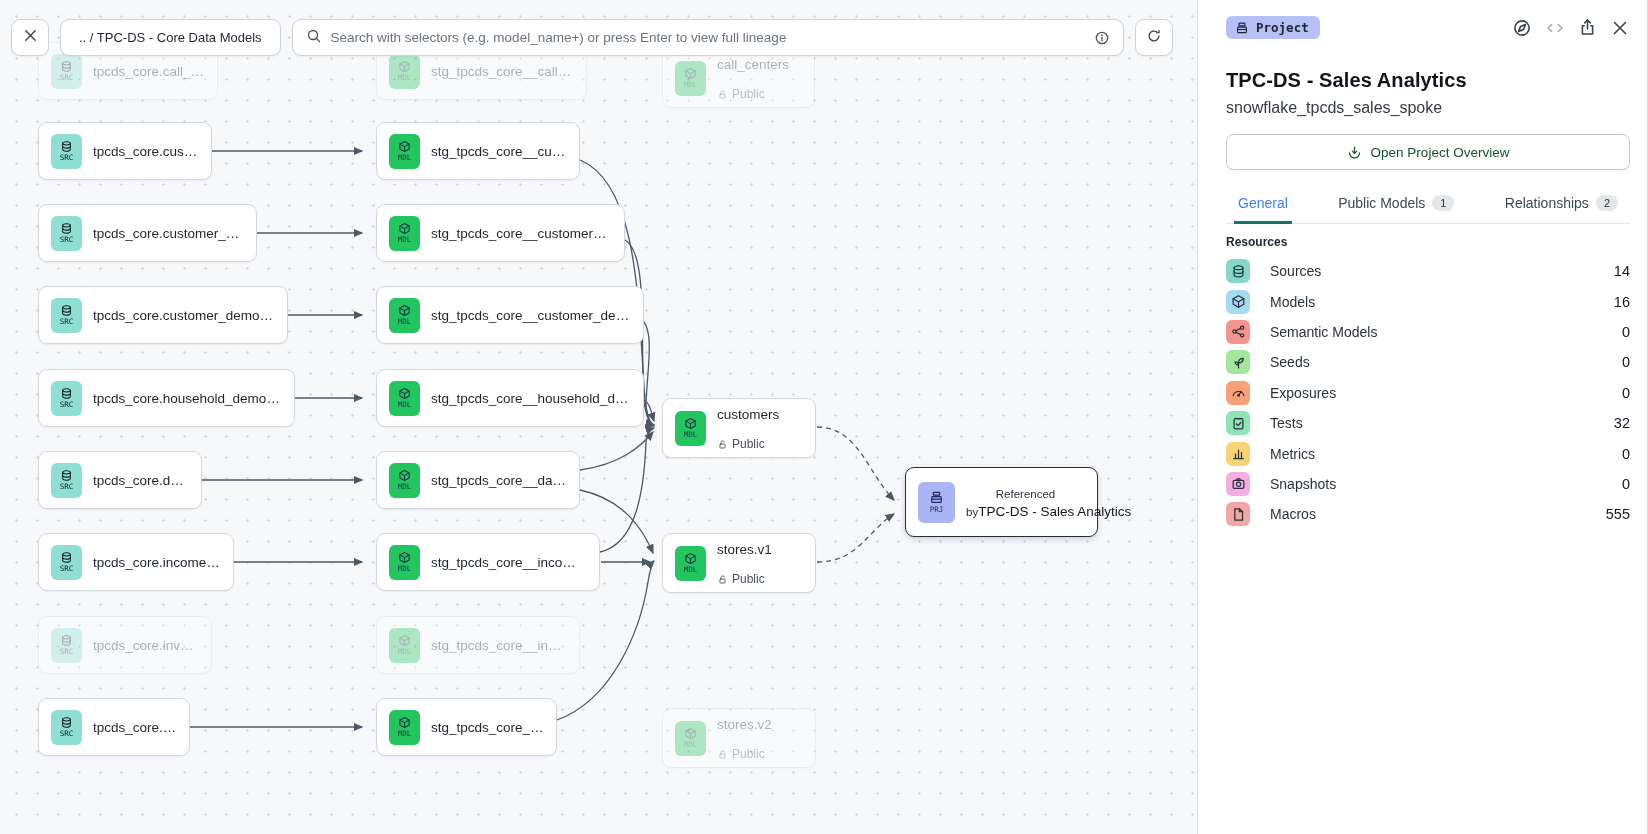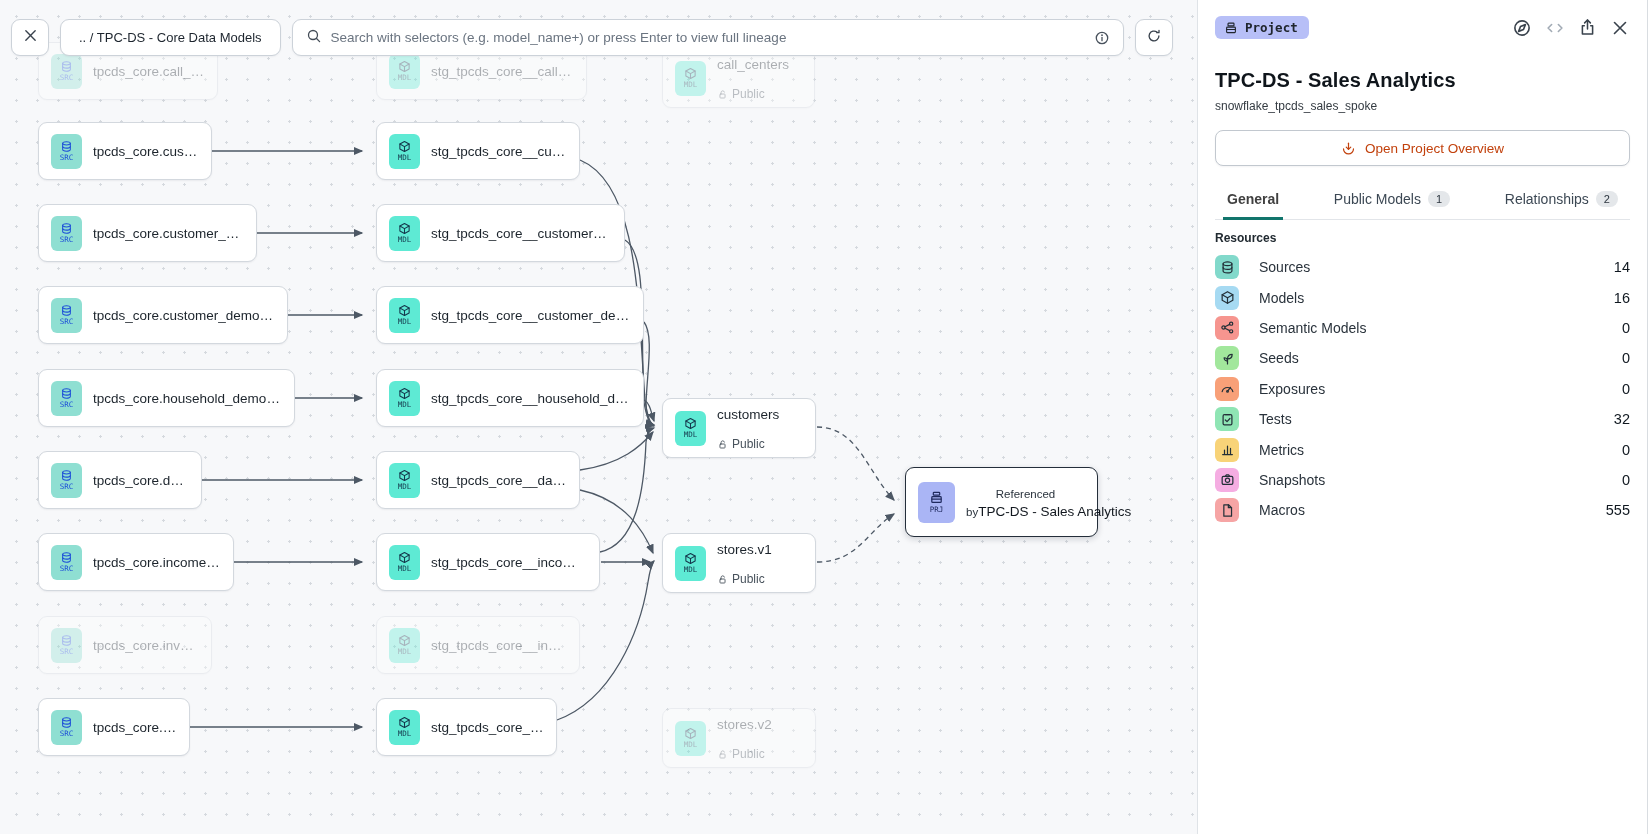--- a/index.html
+++ b/index.html
@@ -44,53 +44,53 @@
     display:flex; align-items:center; gap:11px; padding:0 12px;
     box-shadow:0 1px 2px rgba(16,24,40,.06); cursor:pointer;
   }
   .node.faded { opacity:.35; }
   .node.selected { border:1.6px solid #242e3a; box-shadow:0 2px 6px rgba(16,24,40,.18); }
   .chip {
     flex:0 0 auto; width:31px; height:35px; border-radius:6px;
     display:flex; flex-direction:column; align-items:center; justify-content:center; gap:1px;
   }
   .chip .cl { font-family:"DejaVu Sans Mono",monospace; font-size:7.5px; line-height:8px; }
-  .chip.src { background:#8fdfd2; color:#1d4ed8; }
-  .chip.mdl { background:#5eead4; color:#15394d; }
+  .chip.src { background:#8fdfd2; color:#0f172a; }
+  .chip.mdl { background:#22c55e; color:#15394d; }
   .chip.prj { background:#aab5f5; color:#202a5e; width:37px; height:41px; }
   .nlabel { font-size:13.5px; color:#1c242c; white-space:nowrap; overflow:hidden; text-overflow:ellipsis; }
   .nsub { display:flex; align-items:center; gap:4px; font-size:12px; color:#48525c; margin-top:14px; }
   .ncol { min-width:0;text-align:center; }
   .kicker { font-size:11.5px; color:#2a333d; }
   .ptitle { font-size:13.5px; color:#12181f; margin-top:2px; white-space:nowrap; }
 
   
   .panel {
     flex:1; background:#fff; border-left:1px solid #dfe3e7; border-right:1px solid #d9dde1;
-    position:relative; padding:16px 17px 0 17px; z-index:7;
+    position:relative; padding:16px 17px 0 28px; z-index:7;
   }
   .phead { display:flex; align-items:center; justify-content:space-between; }
   .pbadge {
     display:inline-flex; align-items:center; gap:7px; background:#b7bff7; color:#20262e;
     border-radius:6px; padding:4px 11px 4px 9px; font-family:"DejaVu Sans Mono",monospace;
     font-size:12.5px; font-weight:700;
   }
   .hicons { display:flex; align-items:center; gap:13px; color:#39424c; }
   .hicons .ic { cursor:pointer; display:flex; }
   .hicons .disabled { color:#a2abb5; }
   .ptitle-big { font-size:20px; font-weight:700; color:#0f151b; margin-top:30px; letter-spacing:.1px; }
-  .psub { font-size:12px; color:#343b42; margin-top:7px; }
+  .psub { font-size:16px; color:#343b42; margin-top:7px; }
   .overview-btn {
     margin-top:17px; width:100%; height:36px; background:#fff; border:1px solid #c2c8cf;
     border-radius:8px; display:flex; align-items:center; justify-content:center; gap:9px;
-    font-size:13.5px; color:#c2410c; cursor:pointer; box-shadow:0 1px 2px rgba(16,24,40,.05);
+    font-size:13.5px; color:#14532d; cursor:pointer; box-shadow:0 1px 2px rgba(16,24,40,.05);
   }
   .tabs { display:flex; margin-top:14px; border-bottom:1px solid #e2e5e9; padding:0 8px; justify-content:space-between; }
   .tab { display:flex; align-items:center; gap:7px; padding:11px 4px 10px; font-size:14px; color:#3c4854; cursor:pointer; border-bottom:3px solid transparent; margin-bottom:-1px; }
-  .tab.active { color:#404040; font-weight:700; border-bottom-color:#11756c; }
+  .tab.active { color:#3b82f6; font-weight:400; border-bottom-color:#11756c; }
   .tbadge { background:#e4e7ea; color:#2c353f; border-radius:10px; font-size:11px; padding:2px 8px; }
   .res-head { font-size:12px; font-weight:700; color:#212a31; margin:11px 0 7px; }
   .rrow { display:flex; align-items:center; gap:20px; height:30.4px; cursor:pointer; }
   .ricon { width:24px; height:24px; border-radius:6px; display:flex; align-items:center; justify-content:center; color:#233038; flex:0 0 24px; }
   .rlabel { font-size:14px; color:#29323b; flex:1; }
   .rcount { font-size:14.5px; color:#101820; font-weight:500; }
 </style>
 </head>
 <body>
 

